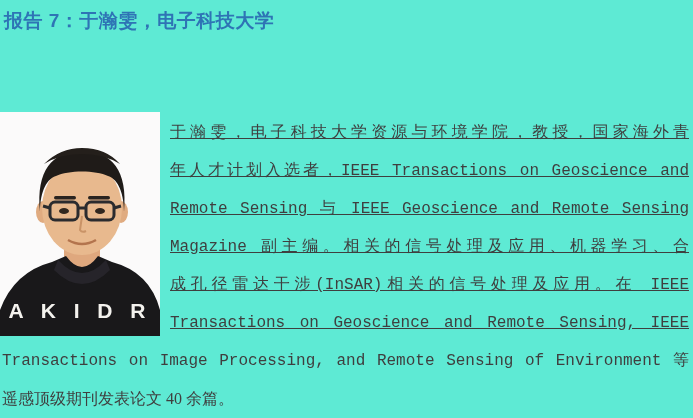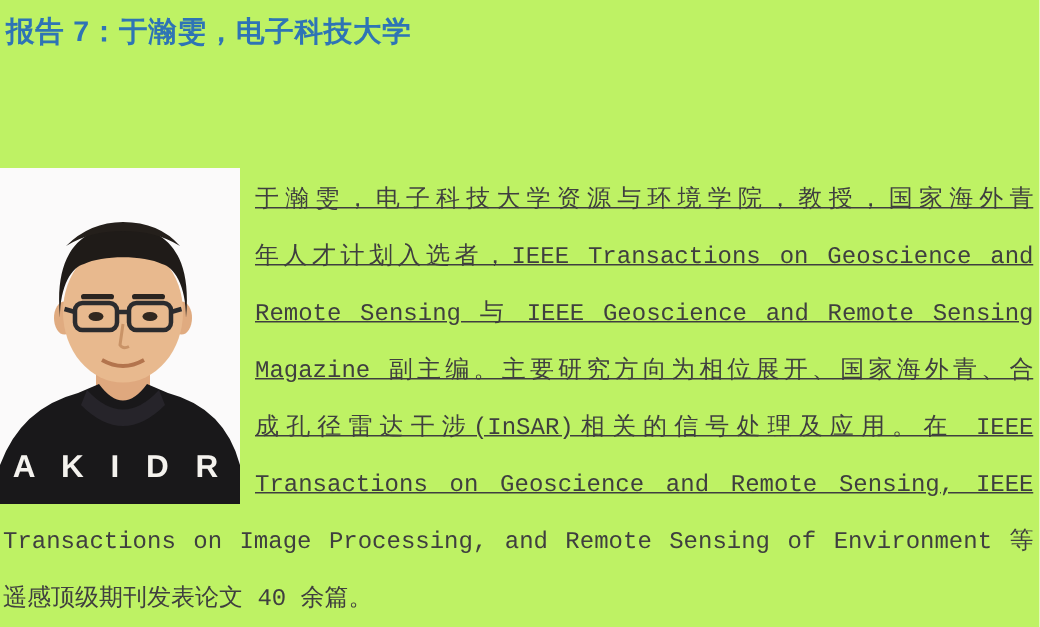--- a/index.html
+++ b/index.html
@@ -1,20 +1,20 @@
 <!DOCTYPE html>
 <html><head>
 <meta charset="utf-8">
 <style>
   * { margin: 0; padding: 0; box-sizing: border-box; }
   html, body { width: 693px; height: 418px; background: #ffffff; overflow: hidden; }
   .page {
     position: relative;
     width: 693px; height: 418px;
-    background: #bef264;
+    background: #5eead4;
     font-family: "Liberation Sans", sans-serif;
   }
   .heading {
     position: absolute;
     left: 4px;
     color: #2E74B5;
     font-weight: 700;
     font-size: 19px;
     letter-spacing: 0.5px;
     white-space: nowrap;
@@ -43,20 +43,21 @@
     text-align: justify;
     text-align-last: justify;
     text-justify: inter-character;
     white-space: nowrap;
     overflow: hidden;
   }
   .bio-line.indent { padding-left: 168px; text-decoration: underline; }
   .bio-line.last {
     text-align: left;
     text-align-last: left;
+    font-family: Liberation Serif, serif;
   }
 </style>
 </head>
 <body>
 
 <div class="page">
 
   <div class="heading heading-1">报告 7：于瀚雯，电子科技大学</div>
 
 
@@ -97,20 +98,20 @@
       <path d="M58,148 Q82,174 106,148 L110,158 Q82,186 54,158 Z" fill="#26242a"></path>
 
       <text x="80" y="206" text-anchor="middle" font-family="Liberation Sans, sans-serif" font-weight="700" font-size="21" letter-spacing="6" fill="#f4f2ee">A K I D R</text>
     </svg>
   </div>
 
   <div class="bio">
     <div class="bio-line indent">于瀚雯，电子科技大学资源与环境学院，教授，国家海外青</div>
     <div class="bio-line indent">年人才计划入选者，IEEE Transactions on Geoscience and</div>
     <div class="bio-line indent">Remote Sensing 与 IEEE Geoscience and Remote Sensing</div>
-    <div class="bio-line indent">Magazine 副主编。主要研究方向为相位展开、国家海外青、合</div>
+    <div class="bio-line indent">Magazine 副主编。相关的信号处理及应用、机器学习、合</div>
     <div class="bio-line indent">成孔径雷达干涉(InSAR)相关的信号处理及应用。在 IEEE</div>
     <div class="bio-line indent">Transactions on Geoscience and Remote Sensing, IEEE</div>
     <div class="bio-line">Transactions on Image Processing, and Remote Sensing of Environment 等</div>
     <div class="bio-line last">遥感顶级期刊发表论文 40 余篇。</div>
   </div>
 
 </div>
 
 </body></html>

